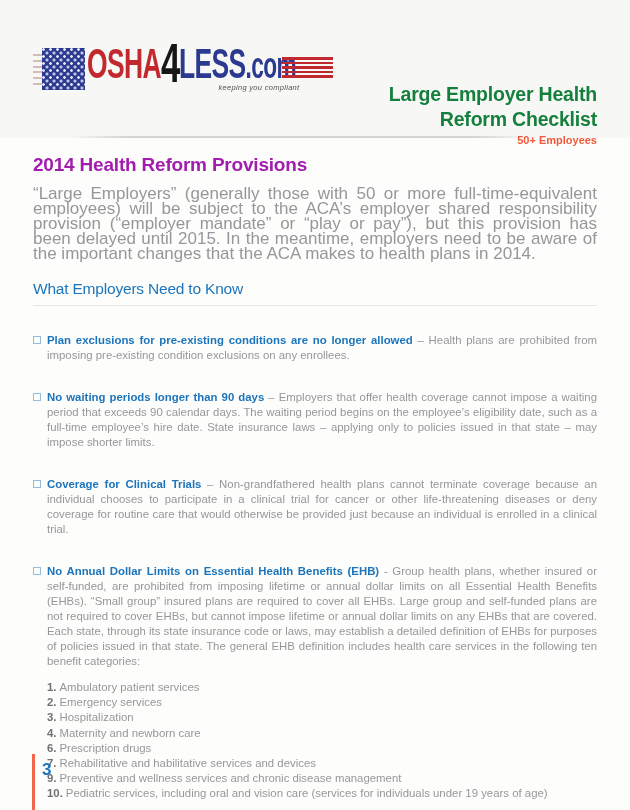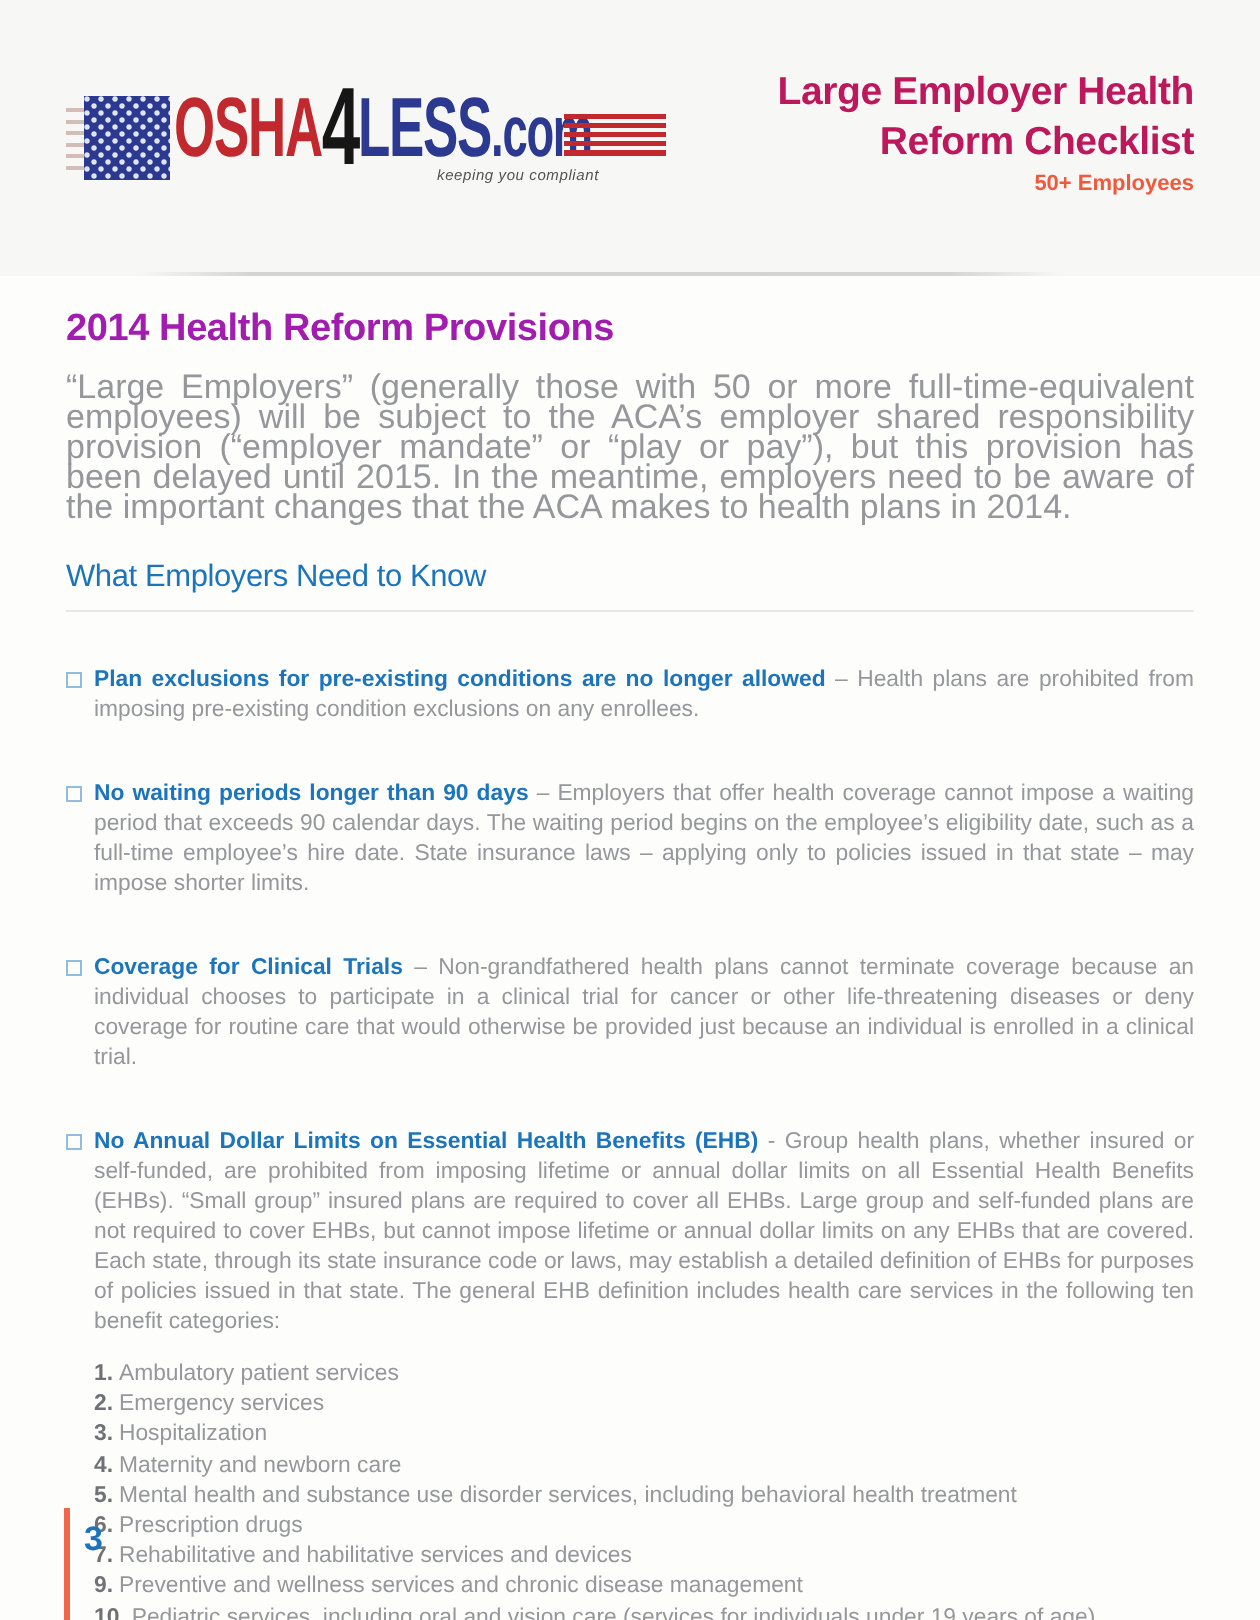--- a/index.html
+++ b/index.html
@@ -46,21 +46,21 @@
     position: absolute; left: 249px; top: 15px; width: 51px; height: 22px;
     background: repeating-linear-gradient(to bottom, #c2292e 0 2.6px, rgba(0,0,0,0) 2.6px 4.55px);
   }
   .tagline {
     position: absolute; left: 168px; top: 41px; width: 116px;
     text-align: center; font-size: 7.5px; font-style: italic;
     color: #55524f; letter-spacing: 0.3px;
   }
 
   .header-right { position: absolute; right: 33px; top: 34px; text-align: right; }
-  .doc-title { font-size: 19.5px; font-weight: 700; color: #be185d; line-height: 25px; letter-spacing: -0.2px; }
+  .doc-title { font-size: 19.5px; font-weight: 700; color: #15803d; line-height: 25px; letter-spacing: -0.2px; margin-top: 48px; }
   .doc-subtitle { margin-top: 2px; font-size: 11px; font-weight: 700; color: #f2593c; }
 
   
   main { padding: 0 33px; }
   .section-title { margin: 16px 0 4px; font-size: 19px; font-weight: 700; color: #a21caf; letter-spacing: -0.2px; }
   .intro { margin: 10px 0 0; font-size: 17px; line-height: 15px; color: #95979a; text-align: justify; }
   .subheading { margin: 19px 0 0; font-size: 15.5px; font-weight: 400; color: #1c75bc; letter-spacing: -0.2px; }
   .rule { border: none; border-top: 1px solid #e7e7e4; margin: 7px 0 0; }
 
   .item { display: flex; margin-top: 27px; }
@@ -132,21 +132,20 @@
 
   <div class="item">
     <span class="checkbox"></span>
     <div class="item-body">
       <p class="item-text"><strong class="item-title">No Annual Dollar Limits on Essential Health Benefits (EHB)</strong> <span>- Group health plans, whether insured or self-funded, are prohibited from imposing lifetime or annual dollar limits on all Essential Health Benefits (EHBs).  “Small group” insured plans are required to cover all EHBs.  Large group and self-funded plans are not required to cover EHBs, but cannot impose lifetime or annual dollar limits on any EHBs that are covered.  Each state, through its state insurance code or laws, may establish a detailed definition of EHBs for purposes of policies issued in that state.  The general EHB definition includes health care services in the following ten benefit categories:</span></p>
       <div class="ehb-list">
         <div class="ehb-row"><span class="ehb-num">1.</span><span>Ambulatory patient services</span></div>
         <div class="ehb-row"><span class="ehb-num">2.</span><span>Emergency services</span></div>
         <div class="ehb-row"><span class="ehb-num">3.</span><span>Hospitalization</span></div>
         <div class="ehb-row"><span class="ehb-num">4.</span><span>Maternity and newborn care</span></div>
-        <div class="ehb-row"><span class="ehb-num">5.</span><span>Mental health and substance use disorder services, including behavioral health treatment</span></div>
         <div class="ehb-row"><span class="ehb-num">6.</span><span>Prescription drugs</span></div>
         <div class="ehb-row"><span class="ehb-num">7.</span><span>Rehabilitative and habilitative services and devices</span></div>
         <div class="ehb-row"><span class="ehb-num">9.</span><span>Preventive and wellness services and chronic disease management</span></div>
         <div class="ehb-row"><span class="ehb-num">10.</span><span>Pediatric services, including oral and vision care (services for individuals under 19 years of age)</span></div>
       </div>
     </div>
   </div>
 </main>
 
 <div class="footer-bar"></div>

